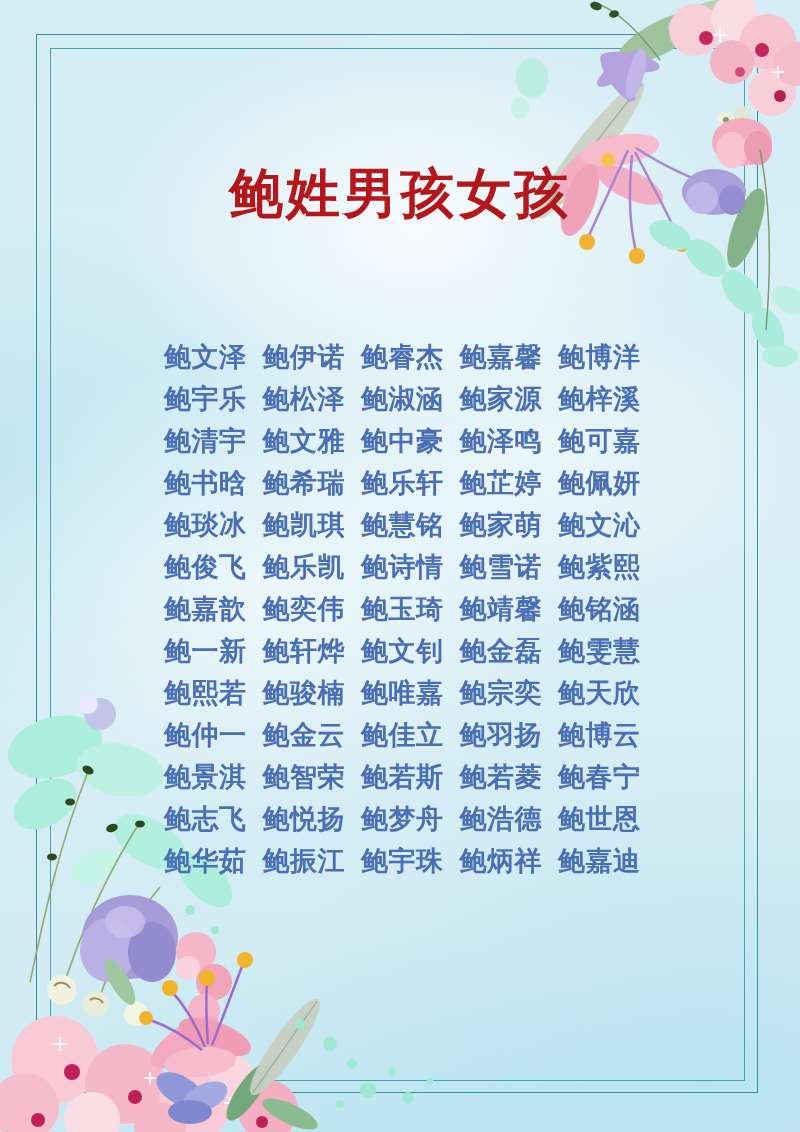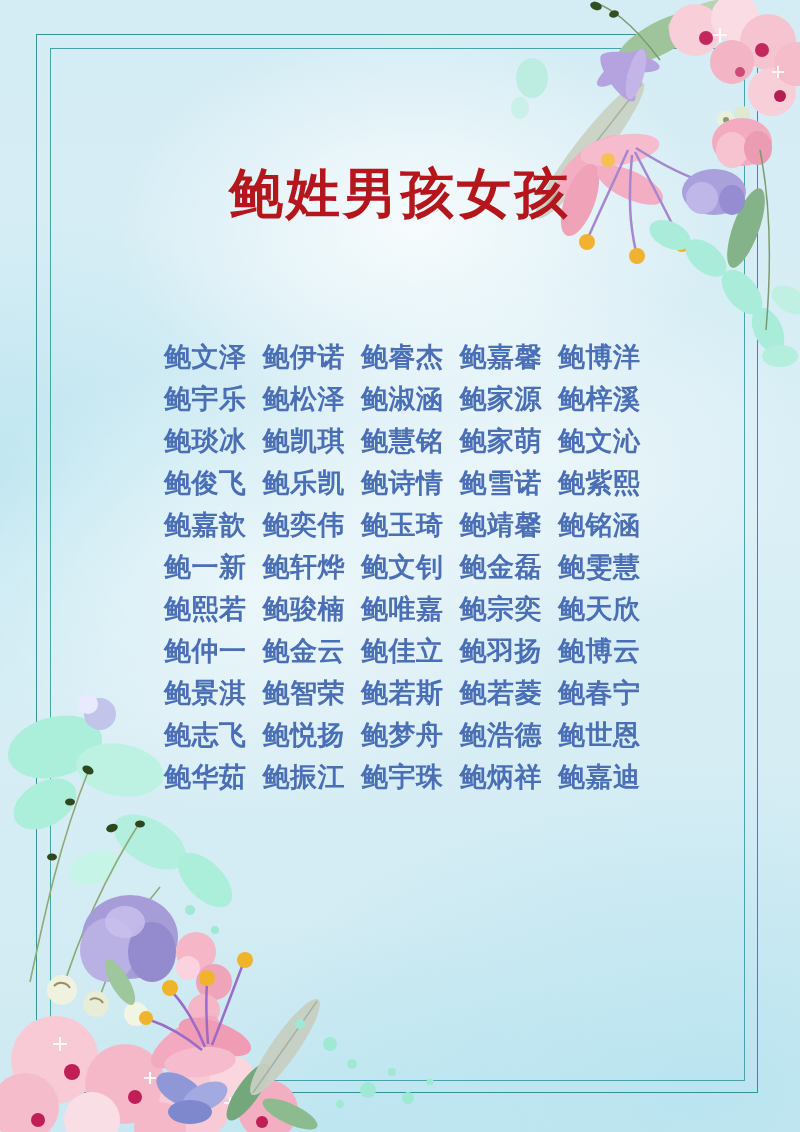--- a/index.html
+++ b/index.html
@@ -266,20 +266,34 @@
         <span class="name">鲍博洋</span>
       </div>
       <div class="name-row">
         <span class="name">鲍宇乐</span>
         <span class="name">鲍松泽</span>
         <span class="name">鲍淑涵</span>
         <span class="name">鲍家源</span>
         <span class="name">鲍梓溪</span>
       </div>
       <div class="name-row">
+        <span class="name">鲍清宇</span>
+        <span class="name">鲍文雅</span>
+        <span class="name">鲍中豪</span>
+        <span class="name">鲍泽鸣</span>
+        <span class="name">鲍可嘉</span>
+      </div>
+      <div class="name-row">
+        <span class="name">鲍书晗</span>
+        <span class="name">鲍希瑞</span>
+        <span class="name">鲍乐轩</span>
+        <span class="name">鲍芷婷</span>
+        <span class="name">鲍佩妍</span>
+      </div>
+      <div class="name-row">
         <span class="name">鲍琰冰</span>
         <span class="name">鲍凯琪</span>
         <span class="name">鲍慧铭</span>
         <span class="name">鲍家萌</span>
         <span class="name">鲍文沁</span>
       </div>
       <div class="name-row">
         <span class="name">鲍俊飞</span>
         <span class="name">鲍乐凯</span>
         <span class="name">鲍诗情</span>

